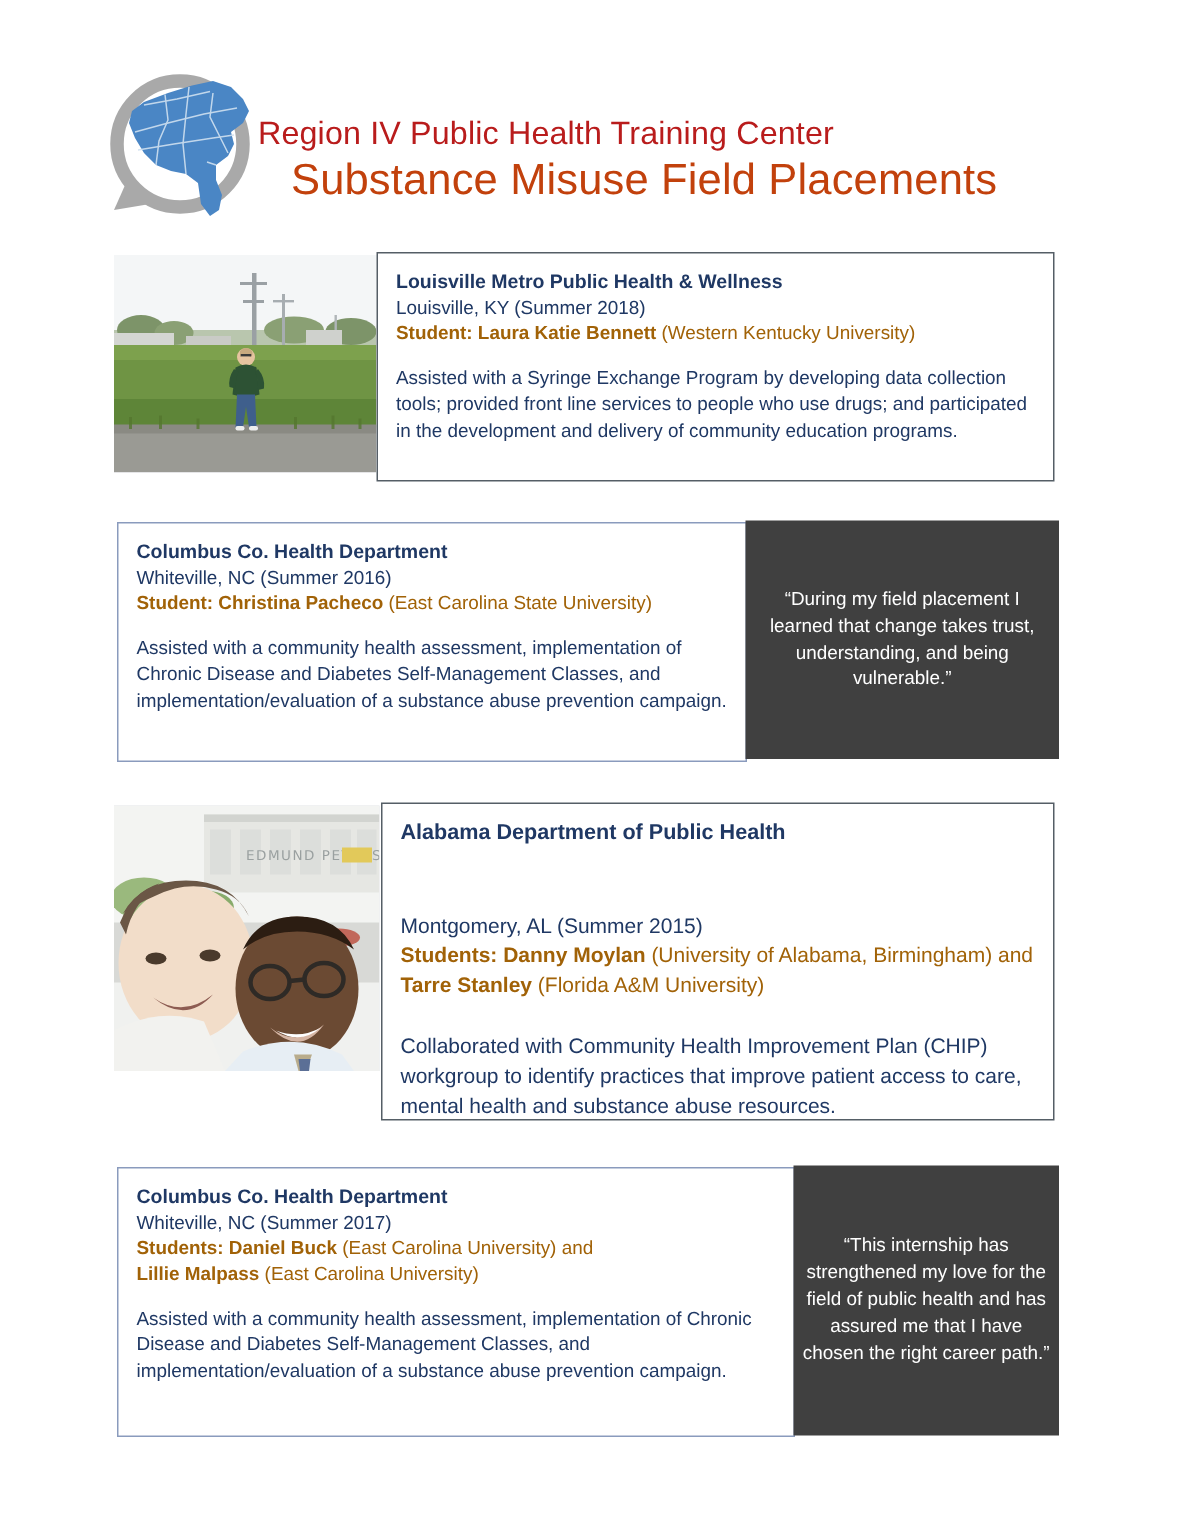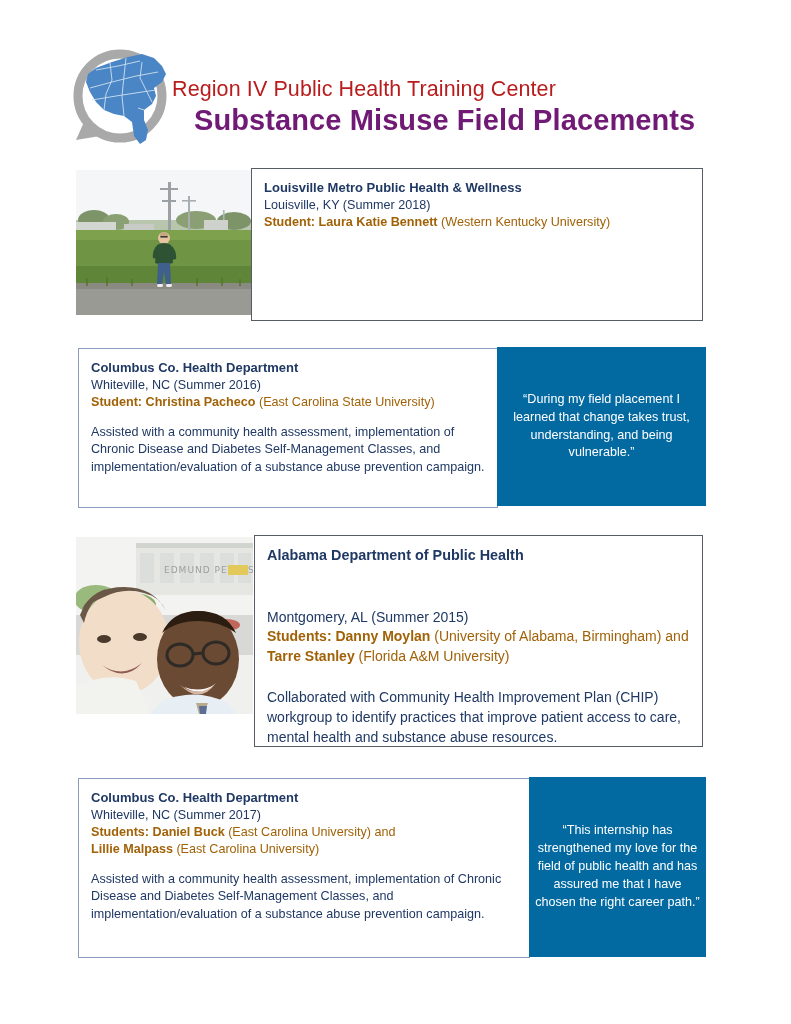--- a/index.html
+++ b/index.html
@@ -41,22 +41,22 @@
   .title-main {
     font-size: 21.5px;
     font-weight: 400;
     color: #b91c1c;
     letter-spacing: 0.1px;
     line-height: 1.05;
     white-space: nowrap;
   }
   .title-sub {
     font-size: 29px;
-    font-weight: 700;
-    color: #701a75;
+    font-weight: 400;
+    color: #c2410c;
     letter-spacing: 0.1px;
     line-height: 1.12;
     margin-top: 3px;
     margin-left: 22px;
     white-space: nowrap;
   }
 
   
   .entry { position: absolute; }
 
@@ -72,21 +72,21 @@
     box-sizing: border-box;
     background: #ffffff;
     border: 1.3px solid #555e66;
     padding: 10px 12px 8px 12px;
   }
   .textbox.thin-blue { border: 1.3px solid #8a9bbd; }
 
   .quote-panel {
     position: absolute;
     box-sizing: border-box;
-    background: #0369a1;
+    background: #404040;
     color: #ffffff;
     display: flex;
     align-items: center;
     justify-content: center;
     text-align: center;
     padding: 10px 6px;
   }
   .quote-text {
     font-size: 12.6px;
     line-height: 1.42;
@@ -221,20 +221,21 @@
         <rect x="145" y="107" width="2" height="9"></rect>
         <rect x="163" y="109" width="2" height="7"></rect>
       </g>
     </svg>
   </div>
 
   <div class="textbox">
     <div class="org">Louisville Metro Public Health &amp; Wellness</div>
     <div class="loc">Louisville, KY (Summer 2018)</div>
     <div class="students"><b><span>Student:</span> <span>Laura Katie Bennett</span></b> <span>(Western Kentucky University)</span></div>
+    <div class="desc">Assisted with a Syringe Exchange Program by developing data collection tools; provided front line services to people who use drugs; and participated in the development and delivery of community education programs.</div>
   </div>
 </div>
 
 <div class="entry" id="entry-2">
 
   <div class="textbox thin-blue">
     <div class="org">Columbus Co. Health Department</div>
     <div class="loc">Whiteville, NC (Summer 2016)</div>
     <div class="students"><b><span>Student:</span> <span>Christina Pacheco</span></b> <span>(East Carolina State University)</span></div>
     <div class="desc">Assisted with a community health assessment, implementation of Chronic Disease and Diabetes Self-Management Classes, and implementation/evaluation of a substance abuse prevention campaign.</div>

